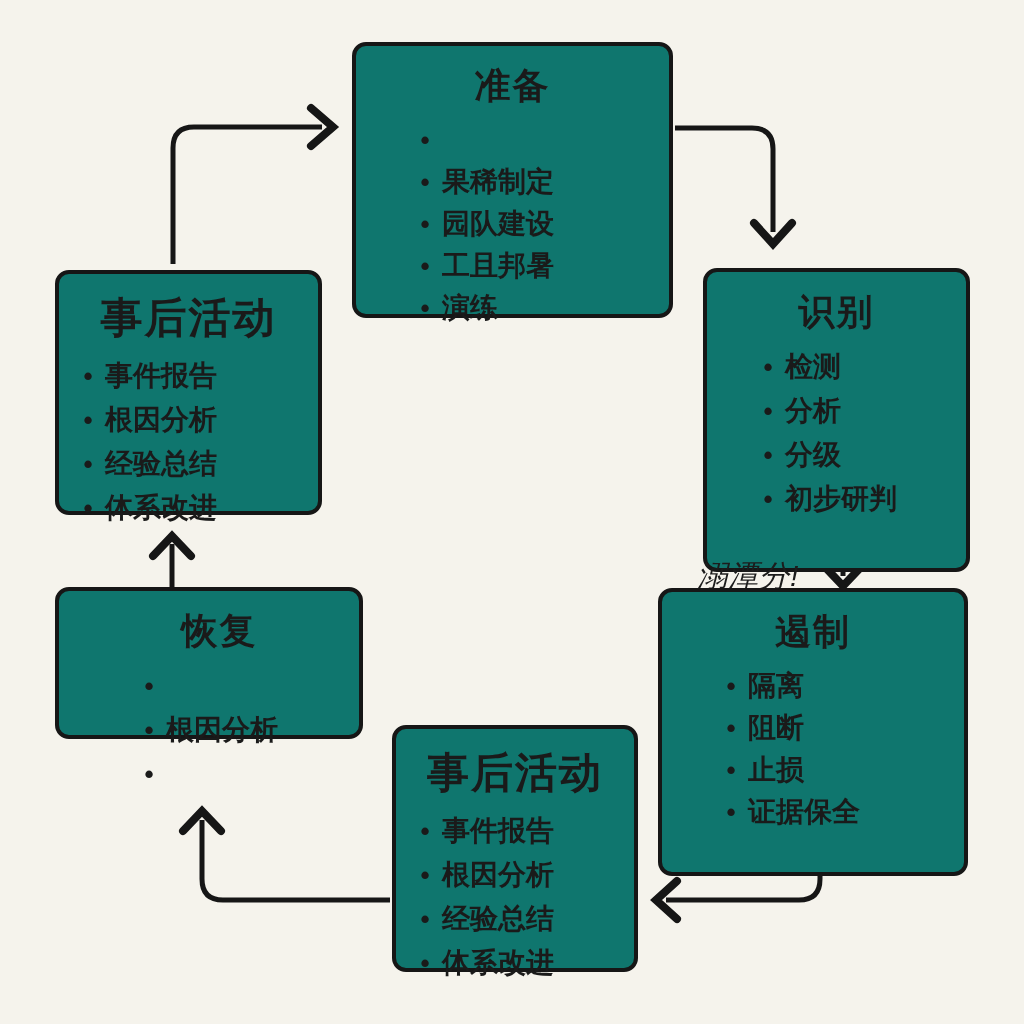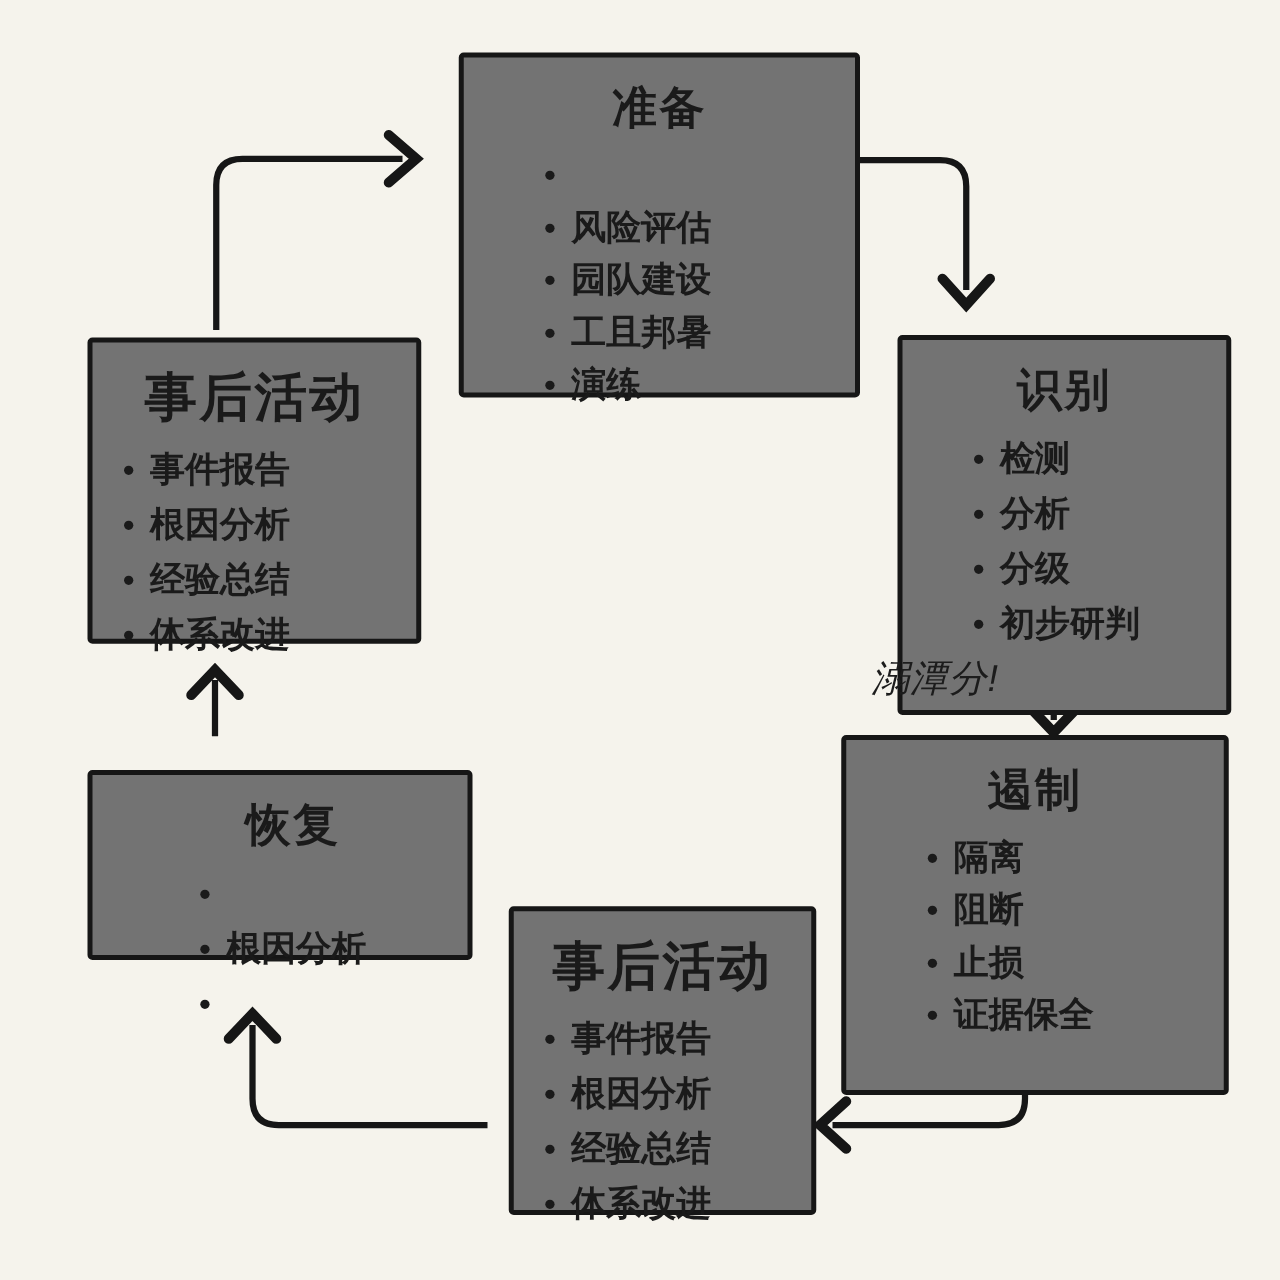--- a/index.html
+++ b/index.html
@@ -7,26 +7,25 @@
     position:relative;
     width:1024px;height:1024px;
     background:#f5f3ec;
     font-family:"Liberation Sans","DejaVu Sans",sans-serif;
     color:#1a1a1a;
     overflow:hidden;
   }
   .arrow-layer{position:absolute;left:0;top:0;width:1024px;height:1024px;pointer-events:none;}
   .node{
     position:absolute;
-    background:#737373;
+    background:#0f766e;
     border:4px solid #161616;
-    border-radius:4px;
+    border-radius:14px;
     box-sizing:border-box;
     padding:10px 18px 10px 18px;
-    margin-left:15px;
   }
   .node-title{
     text-align:center;
     font-weight:bold;
     font-size:36px;
     letter-spacing:2px;
     margin:6px 0 8px 0;
   }
   .node-title.small{font-size:42px;}
   .bullet-list{display:flex;flex-direction:column;}
@@ -38,21 +37,21 @@
   .bullet-item .dot{width:34px;text-align:center;flex:0 0 34px;font-size:26px;}
   .pad-l{padding-left:34px;}
   .pad-m{padding-left:26px;}
   .label{
     position:absolute;
     font-style:italic;
     font-size:31px;
     line-height:38px;
     color:#1c1c1c;
   }
-  .label.note{font-size:30px;letter-spacing:1px;}
+  .label.note{font-size:30px;letter-spacing:1px;margin-top:32px;}
   .stroke{fill:none;stroke:#161616;stroke-width:5;}
   .head{fill:none;stroke:#161616;stroke-width:8;stroke-linecap:round;stroke-linejoin:miter;}
 </style>
 </head>
 <body>
 
 <div class="canvas">
 
   <svg class="arrow-layer" viewBox="0 0 1024 1024">
 
@@ -76,21 +75,21 @@
   </svg>
 
   <div class="node" style="left:352px;top:42px;width:321px;height:276px;">
     <div class="node-title">准备</div>
     <div class="bullet-list pad-l">
       <div class="bullet-item" style="line-height:42px;">
           <span class="dot">•</span>
         </div>
       <div class="bullet-item" style="line-height:42px;">
           <span class="dot">•</span>
-          <span>风险评估</span>
+          <span>果稀制定</span>
         </div>
       <div class="bullet-item" style="line-height:42px;">
           <span class="dot">•</span>
           <span>园队建设</span>
         </div>
       <div class="bullet-item" style="line-height:42px;">
           <span class="dot">•</span>
           <span>工且邦暑</span>
         </div>
       <div class="bullet-item" style="line-height:42px;">
@@ -162,21 +161,21 @@
           <span class="dot">•</span>
           <span>经验总结</span>
         </div>
       <div class="bullet-item">
           <span class="dot">•</span>
           <span>体系改进</span>
         </div>
     </div>
   </div>
 
-  <div class="node" style="left:55px;top:616px;width:308px;height:152px;padding-left:39px;">
+  <div class="node" style="left:55px;top:587px;width:308px;height:152px;padding-left:39px;">
     <div class="node-title">恢复</div>
     <div class="bullet-list pad-l">
       <div class="bullet-item">
           <span class="dot">•</span>
         </div>
       <div class="bullet-item">
           <span class="dot">•</span>
           <span>根因分析</span>
         </div>
       <div class="bullet-item">

